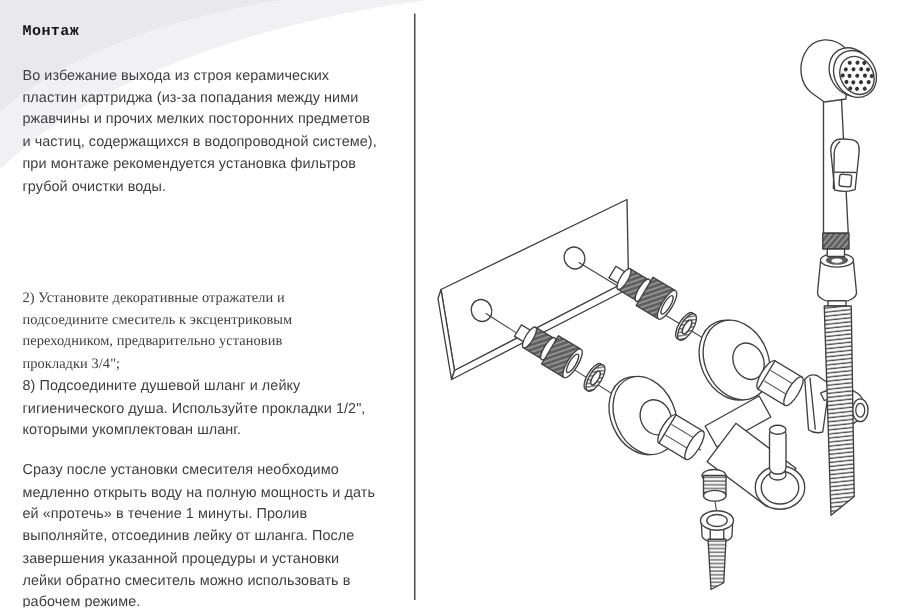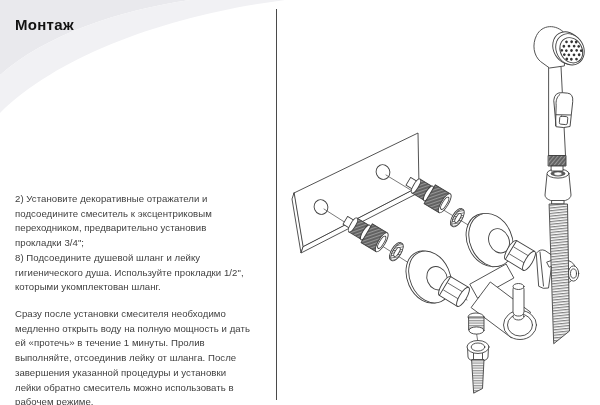--- a/index.html
+++ b/index.html
@@ -1,39 +1,45 @@
 <!DOCTYPE html>
 <html><head>
 <meta charset="utf-8">
 <style>
   html,body{margin:0;padding:0;background:#fff;}
   .page{position:relative;width:600px;height:405px;background:#ffffff;overflow:hidden;
         font-family:"Liberation Sans",sans-serif;}
   .watermark{position:absolute;left:0;top:0;pointer-events:none;}
   .text-col{position:absolute;left:15px;top:0;width:258px;height:405px;}
-  .heading{position:absolute;left:0;top:16px;margin:0;font-size:15px;font-weight:bold;
-           color:#121212;letter-spacing:.3px;}
+  .heading{position:absolute;left:0;top:16px;margin:0;font-size:10px;font-weight:bold;
+           color:#121212;letter-spacing:.3px;font-family:Liberation Mono, monospace;}
   .para{position:absolute;left:0;margin:0;width:258px;font-size:9.6px;line-height:14.7px;
         color:#3e3e3e;white-space:pre-line;letter-spacing:.05px;}
-  .p1{top:44px;} .p2{top:133px;} .p3{top:192px;} .p4{top:251px;} .p5{top:307px;}
+  .p1{top:44px;} .p2{top:133px;} .p3{top:192px;font-family:Liberation Serif, serif;} .p4{top:251px;} .p5{top:307px;}
   .divider{position:absolute;left:276px;top:9px;width:1px;height:391px;background:#4a4a4a;}
   .diagram{position:absolute;left:277px;top:0;}
 </style>
 </head>
 <body>
 
 <div class="page">
 
   <svg class="watermark" width="300" height="115" viewBox="0 0 300 115">
     <path d="M0,0 L190,0 C120,10 45,35 0,75 Z" fill="#e9e9ed"></path>
     <path d="M190,0 L285,0 C175,14 62,52 0,113 L0,75 C45,35 120,10 190,0 Z" fill="#f1f1f4"></path>
   </svg>
 
   <div class="text-col">
     <h1 class="heading">Монтаж</h1>
+    <p class="para p1">Во избежание выхода из строя керамических
+пластин картриджа (из-за попадания между ними
+ржавчины и прочих мелких посторонних предметов
+и частиц, содержащихся в водопроводной системе),
+при монтаже рекомендуется установка фильтров
+грубой очистки воды.</p>
     <p class="para p3">2) Установите декоративные отражатели и
 подсоедините смеситель к эксцентриковым
 переходником, предварительно установив
 прокладки 3/4";</p>
     <p class="para p4">8) Подсоедините душевой шланг и лейку
 гигиенического душа. Используйте прокладки 1/2",
 которыми укомплектован шланг.</p>
     <p class="para p5">Сразу после установки смесителя необходимо
 медленно открыть воду на полную мощность и дать
 ей «протечь» в течение 1 минуты. Пролив

